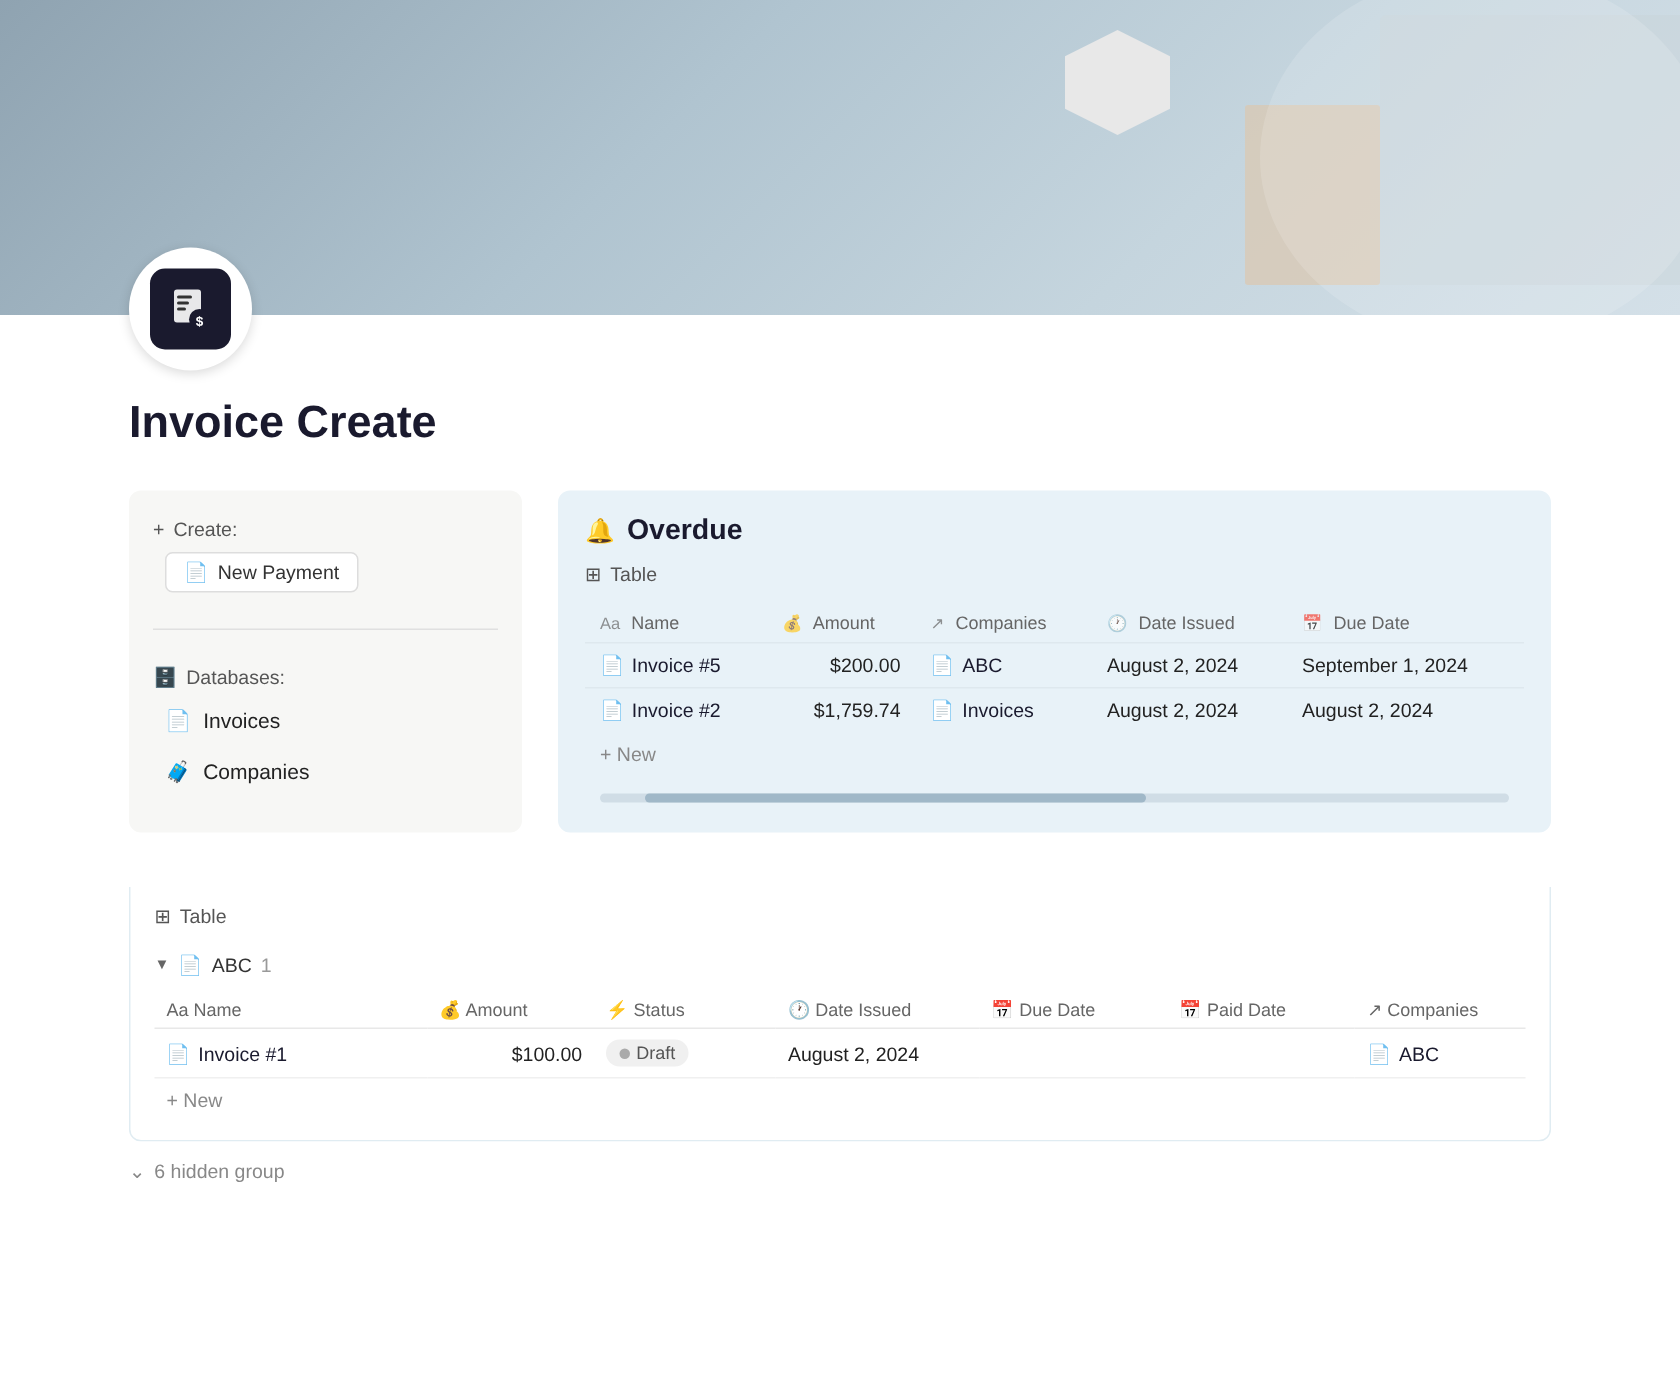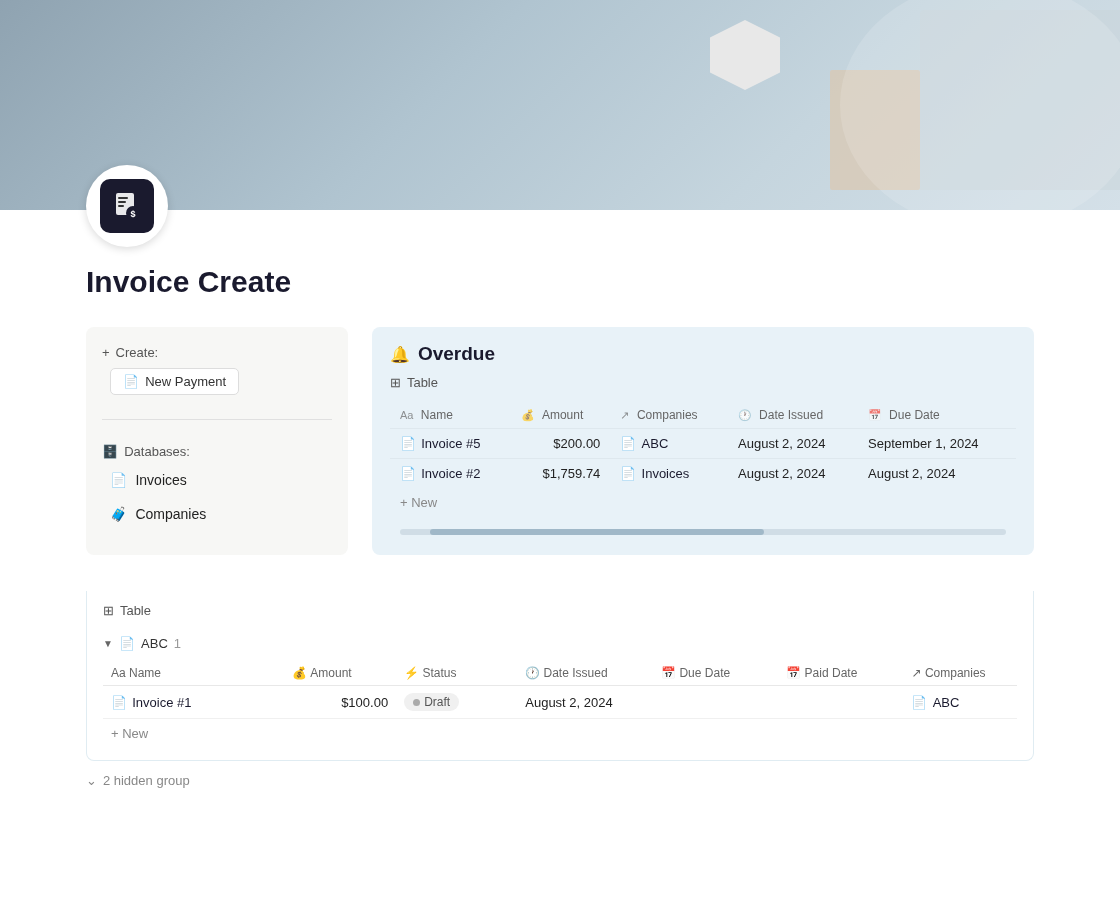--- a/index.html
+++ b/index.html
@@ -581,17 +581,17 @@
               </div>
             </td>
           </tr>
         </tbody>
       </table>
       <div class="add-new-awaiting">+ New</div>
     </div>
 
     <div class="hidden-group-footer">
       <span>⌄</span>
-      <span>2 hidden group</span>
+      <span>6 hidden group</span>
     </div>
   </div>
 
 </div>
 
 </body></html>

